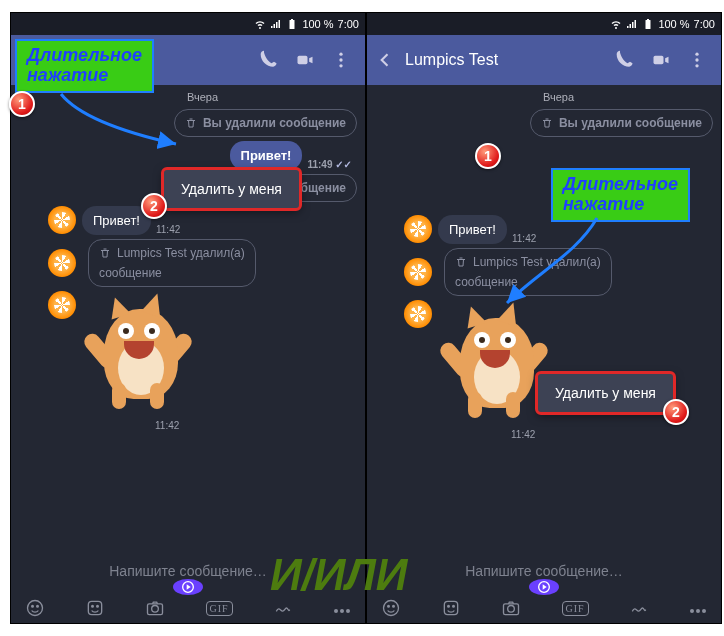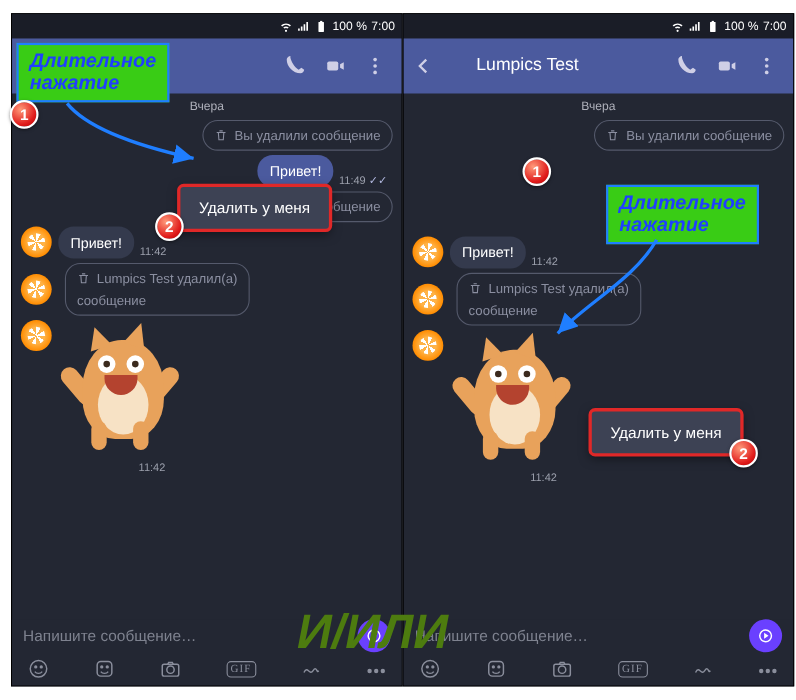--- a/index.html
+++ b/index.html
@@ -9,30 +9,30 @@
   .frame.right { left:366px; top:12px; }
 
   
   .status { height:22px; background:#1a1d27; color:#fff; display:flex; align-items:center; justify-content:flex-end; padding:0 6px; font-size:11px; gap:4px; }
   .status svg { width:12px; height:12px; }
 
   
   .hdr { height:50px; background:#4b5a9e; color:#fff; display:flex; align-items:center; padding:0 6px; }
   .hdr .back { width:24px; display:flex; justify-content:center; color:#cfcfe6; }
   .hdr .title { flex:1; padding-left:8px; }
-  .hdr .title .n { font-size:16px; color:#fff;margin-left:28px; }
+  .hdr .title .n { font-size:16px; color:#fff; }
   .hdr .title .s { font-size:11px; color:#cfcfe6; }
   .hdr .ic { width:36px; display:flex; justify-content:center; color:#cfcfe6; }
   .hdr svg { width:20px; height:20px; }
 
   
-  .chat { position:relative; height:480px; overflow:hidden; }
+  .chat { position:relative; height:480px; overflow:hidden;padding-left:29px; }
   .daysep { text-align:center; font-size:11px; color:#aeb0ba; margin:6px 0; }
   .row { display:flex; align-items:flex-start; margin:4px 8px; }
-  .row.out { justify-content:flex-end; }
+  .row.out { justify-content:flex-end;font-weight:bold; }
   .bubble { border-radius:14px; padding:7px 11px; font-size:13px; max-width:230px; position:relative; }
   .out .bubble { background:#4b5a9e; color:#fff; }
   .in .bubble { background:#343a4d; color:#fff; }
   .deleted { display:flex; align-items:center; gap:6px; color:#8c90a0; }
   .deleted .bubble { background:transparent; border:1px solid #555a6c; padding:6px 10px; font-size:12px; color:#8b8fa1; display:flex; gap:6px; align-items:center; }
   .time { font-size:10px; color:#9ca0ad; margin:0 5px; align-self:flex-end; }
   .ticks { color:#b2b9e0; font-size:10px; }
   .av { width:28px; height:28px; border-radius:50%; background:radial-gradient(circle,#ffb347 35%,#ff8c00 70%); margin-right:6px; flex-shrink:0; position:relative; }
   .av::after{ content:""; position:absolute; left:50%; top:50%; width:16px; height:16px; transform:translate(-50%,-50%); background:repeating-conic-gradient(#fff 0 30deg,#ffb347 30deg 60deg); border-radius:50%; }
   
@@ -55,21 +55,21 @@
   .ctx { position:absolute; background:#3d4254; color:#fff; font-size:14px; padding:10px 16px; border-radius:4px; box-shadow:0 3px 10px rgba(0,0,0,.5); border:2px solid transparent; }
   .ctx.hi { outline:3px solid #e02828; outline-offset:-1px; }
 
   
   .callout { position:absolute; background:#39cc15; border:2px solid #1f7eff; color:#1f3fff; font-size:18px; font-weight:bold; font-style:italic; padding:5px 10px; line-height:1.1; }
   .num-badge { position:absolute; width:26px; height:26px; border-radius:50%; background:radial-gradient(circle at 35% 30%,#ff9a7a,#e01b1b 65%,#a00); border:2px solid #fff; color:#fff; font-weight:bold; font-size:14px; display:flex; align-items:center; justify-content:center; box-shadow:0 1px 3px rgba(0,0,0,.5); }
   .arrow { position:absolute; pointer-events:none; }
 
   
   .composer { position:absolute; bottom:0; left:0; right:0; height:60px; background:#232733; }
-  .input-line { display:flex; align-items:center; height:30px; padding:0 10px; }
+  .input-line { display:flex; align-items:center; height:30px; padding:0 10px;flex-direction:column; }
   .input-line .ph { flex:1; color:#7e828f; font-size:14px; }
   .input-line .send { width:30px; height:30px; border-radius:50%; background:#6a40ff; display:flex; align-items:center; justify-content:center; }
   .tool-line { display:flex; align-items:center; justify-content:space-between; height:30px; padding:0 14px; }
   .tool-line .t { color:#8a8e9c; display:flex; }
   .tool-line svg { width:20px; height:20px; }
   .gif { font-size:10px; border:1.5px solid #8a8e9c; border-radius:4px; padding:1px 3px; color:#8a8e9c; letter-spacing:1px;font-family:Liberation Serif, serif;}
   .dots span{ display:inline-block; width:4px; height:4px; border-radius:50%; background:#8a8e9c; margin:0 1px;}
 
   .or { position:absolute; left:270px; top:550px; font-size:44px; font-weight:bold; font-style:italic; color:#4d7c0f; z-index:50; }
   .trash{width:12px;height:12px;}

